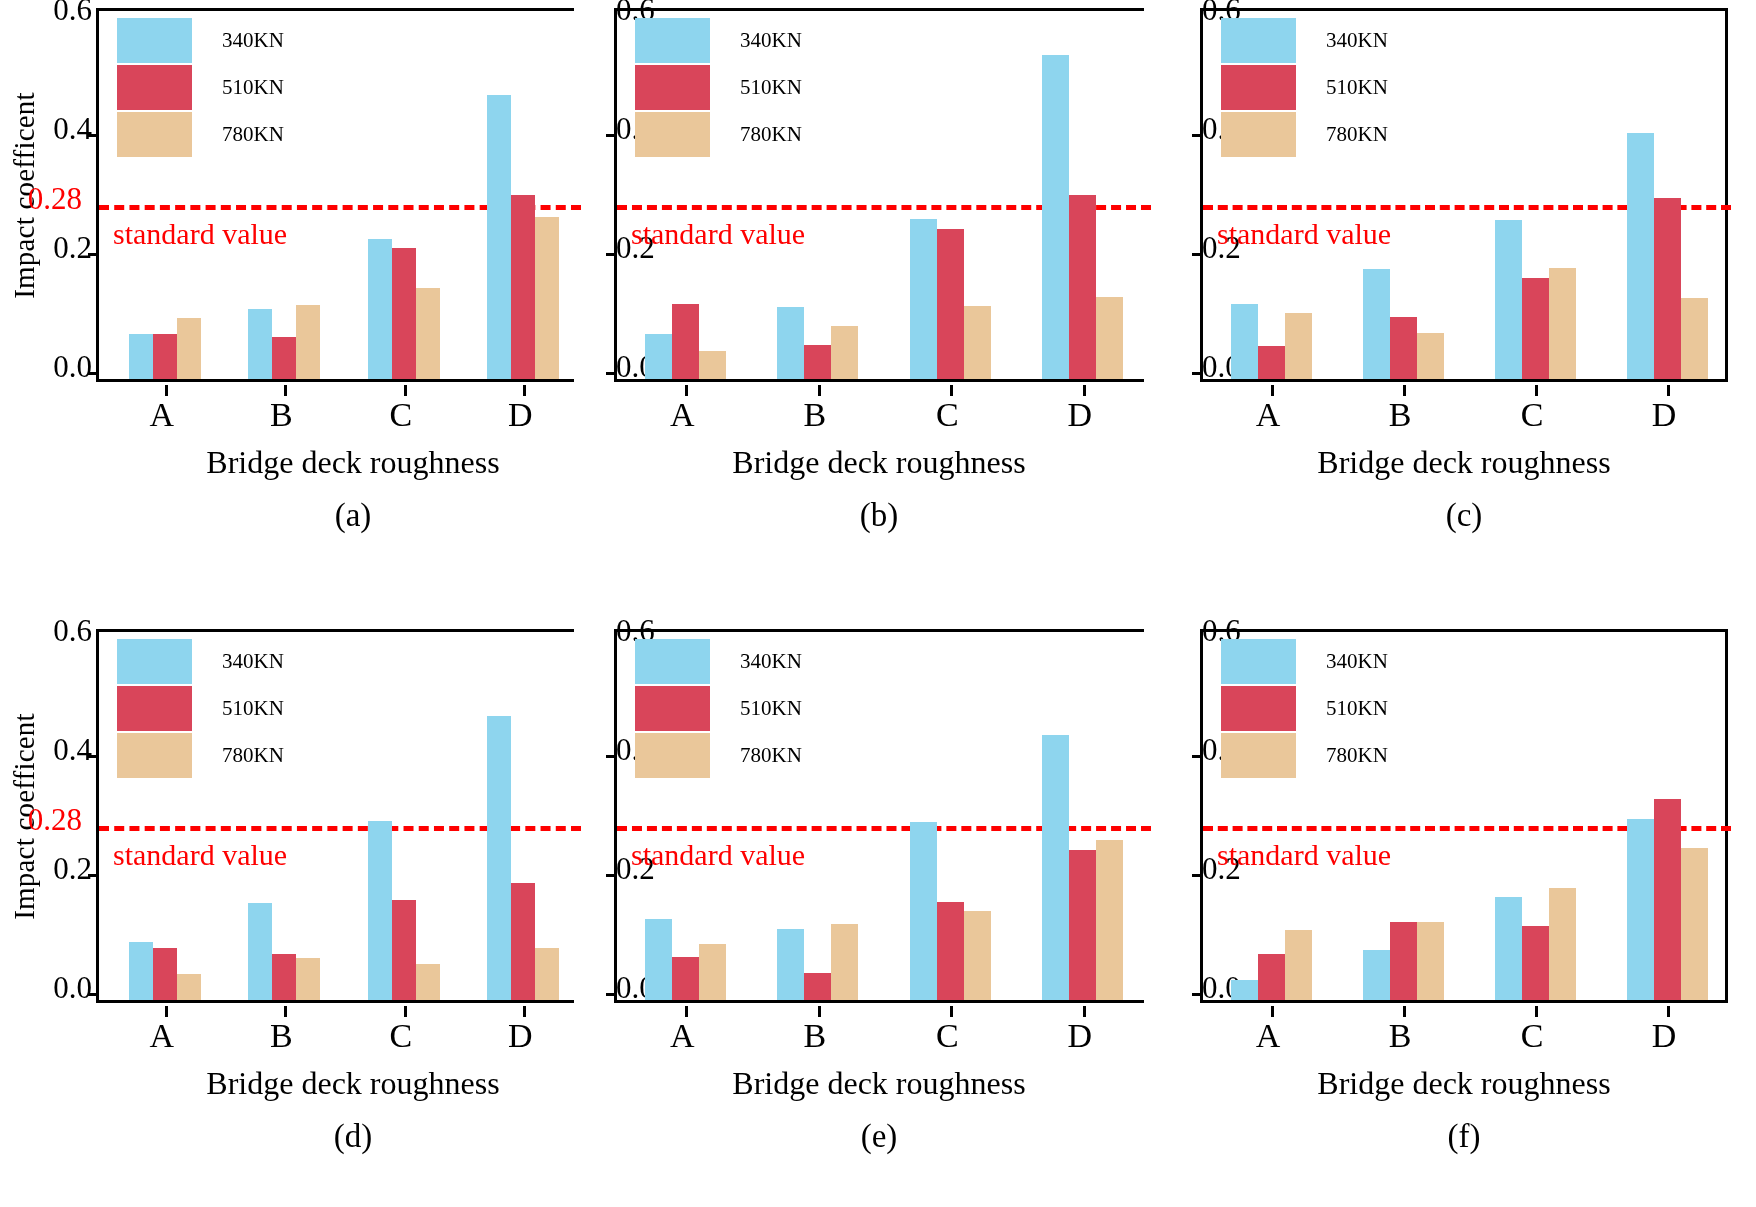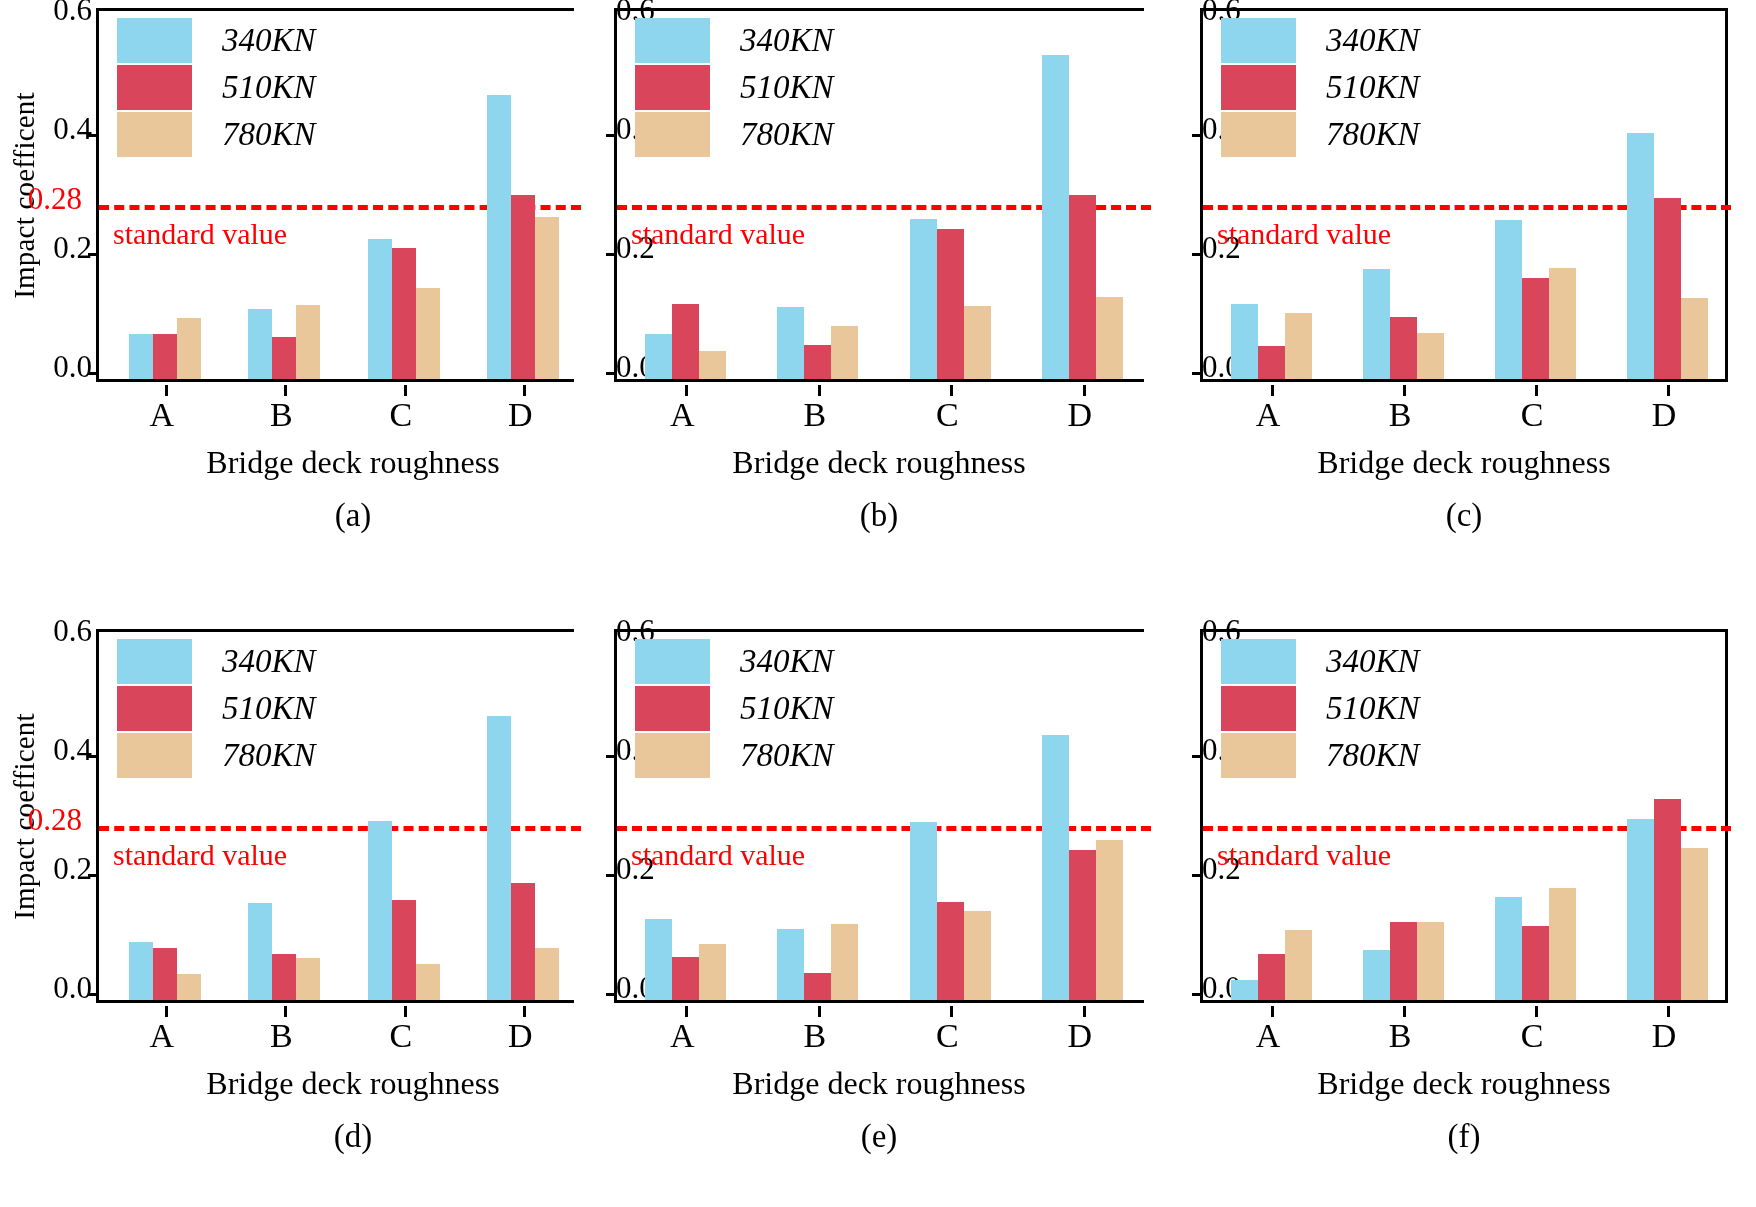--- a/index.html
+++ b/index.html
@@ -30,21 +30,21 @@
   .stdtext{position:absolute;color:#fe0000;font-size:30px;white-space:nowrap;}
   .bar{position:absolute;bottom:0;}
   .xtick{position:absolute;top:0;width:3px;height:11px;background:#000;}
   .xlab{position:absolute;font-size:34px;text-align:center;}
   .xtitle{position:absolute;font-size:32px;white-space:nowrap;text-align:center;width:100%;}
   .panlab{position:absolute;font-size:33px;width:100%;text-align:center;}
   
   .legend{position:absolute;}
   .legrow{display:flex;align-items:center;height:47px;}
   .swatch{width:75px;height:45px;}
-  .legtext{font-size:33px;margin-left:30px;line-height:1;white-space:nowrap;font-style:italic;}
+  .legtext{font-size:21px;margin-left:30px;line-height:1;white-space:nowrap;}
 </style>
 </head>
 <body>
 
 <div id="grid">
     <div class="panel">
       <div class="ylabel" style="top: 8px; height: 374px;">
         <span>Impact coefficent</span>
       </div>
       <div class="ticklabel" style="right: 494px; left: auto; top: -6px; width: 78px; position: absolute; text-align: right;">0.6</div>

